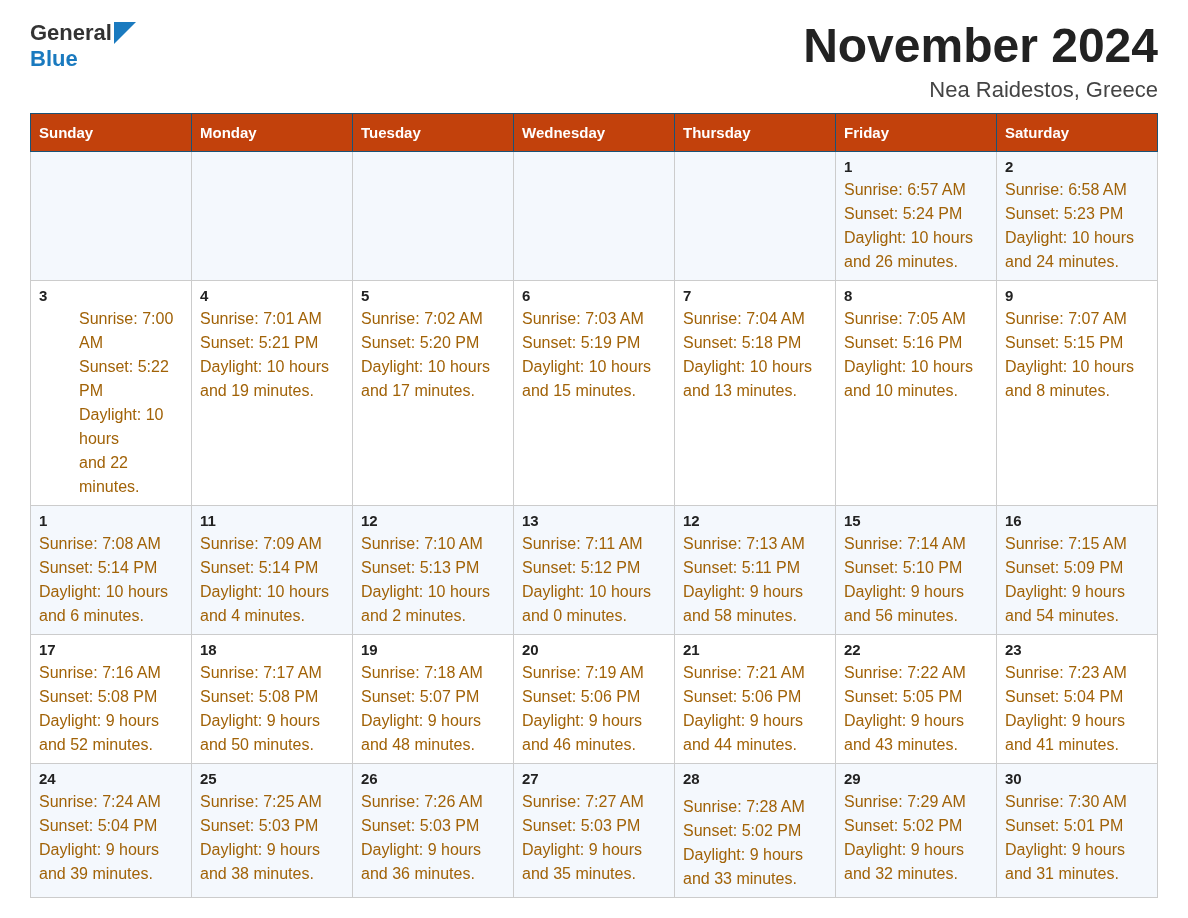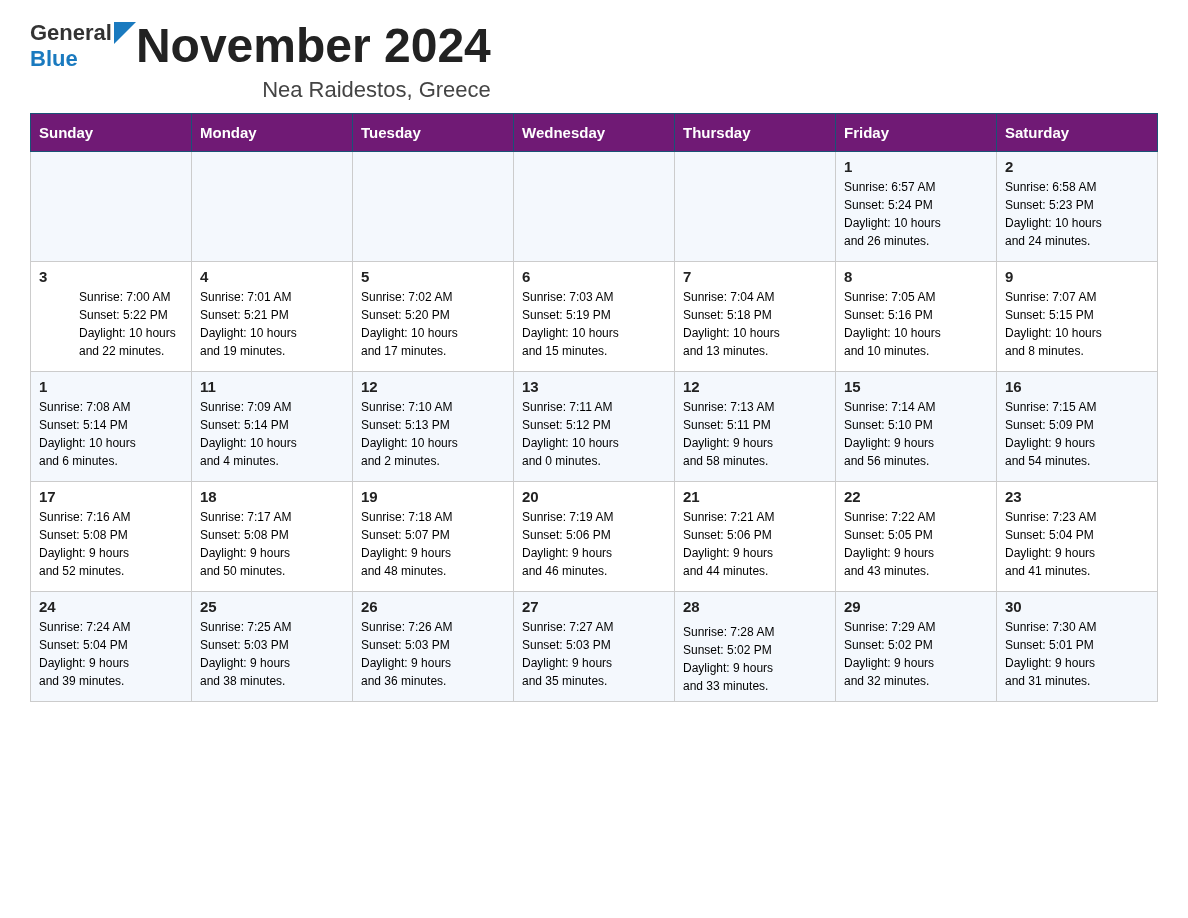--- a/index.html
+++ b/index.html
@@ -5,20 +5,21 @@
     * { margin: 0; padding: 0; box-sizing: border-box; }
     body {
       font-family: Arial, sans-serif;
       background: #fff;
       width: 1188px;
       min-height: 918px;
       padding: 20px 30px;
     }
     .header {
       display: flex;
+      justify-content: space-between;
       align-items: flex-start;
       margin-bottom: 10px;
     }
     .logo-text-general {
       font-size: 22px;
       font-weight: bold;
       color: #333;
     }
     .logo-blue {
       font-size: 22px;
@@ -38,21 +39,21 @@
       font-size: 22px;
       color: #444;
       margin-top: 4px;
     }
     table {
       width: 100%;
       border-collapse: collapse;
       margin-top: 10px;
     }
     thead tr th {
-      background-color: #701a75;
+      background-color: #c2410c;
       color: #fff;
       font-size: 15px;
       font-weight: bold;
       padding: 10px 8px;
       text-align: left;
       border: 1px solid #1a5276;
     }
     tbody tr td {
       border: 1px solid #ccc;
       vertical-align: top;
@@ -70,22 +71,22 @@
       background: #ffffff;
     }
     .day-num {
       font-size: 15px;
       font-weight: bold;
       color: #222;
       display: block;
       margin-bottom: 3px;
     }
     .day-info {
-      font-size: 12px;
-      color: #000000;
+      font-size: 16px;
+      color: #a16207;
       line-height: 1.5;
     }
     .logo-wrap {
       display: flex;
       flex-direction: column;
       align-items: flex-start;
     }
     .logo-top {
       display: flex;
       align-items: flex-end;

